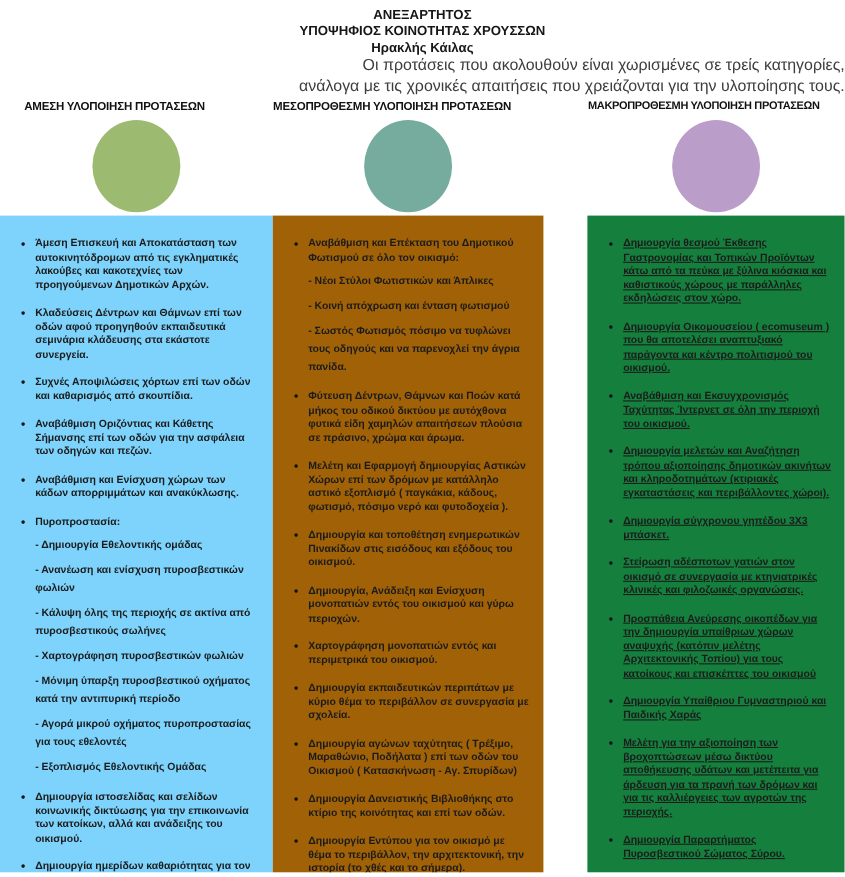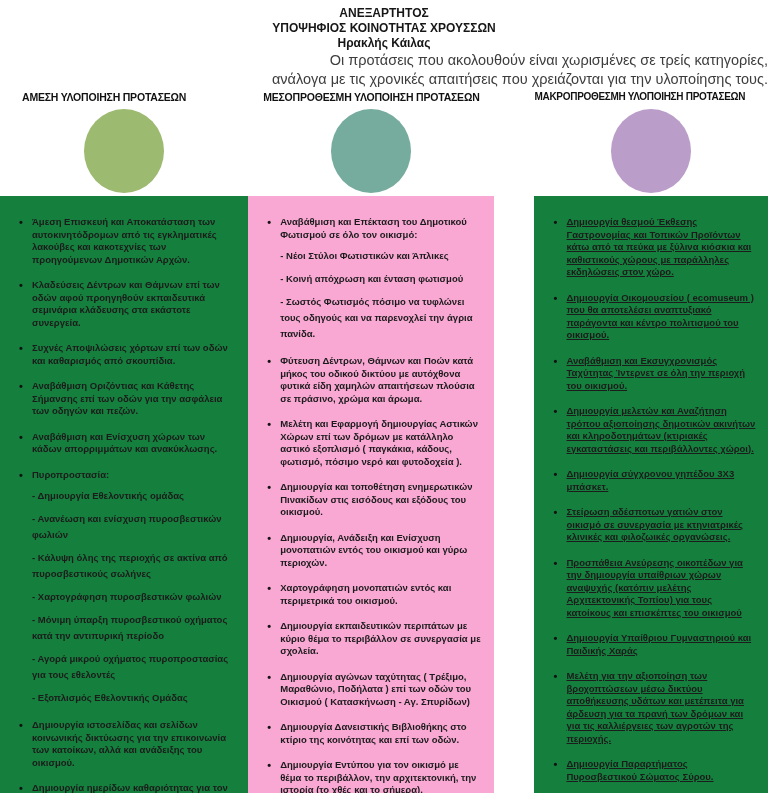--- a/index.html
+++ b/index.html
@@ -16,21 +16,21 @@
   .header .bold-line{
     font-size:12px; font-weight:700; line-height:15px; color:#161616;
   }
   .header .intro-line{
     font-size:14.5px; font-weight:400; line-height:19px; color:#3d3d3d;text-align:right;
   }
   
   .columns{ display:flex; margin-top:2px; }
   .col{ display:flex; flex-direction:column; }
   .col-0{ width:253px; }
-  .col-1{ width:251px; margin-left:0;align-items:center; }
+  .col-1{ width:251px; margin-left:0; }
   .col-2{ width:238px; margin-left:14px;padding-left:26px; }
   .col-title{
     font-size:10.5px; font-weight:700; letter-spacing:-0.2px;
     white-space:nowrap; color:#111; height:13px;
   }
   .col-0 .col-title{ padding-left:22px; }
   .col-2 .col-title{ font-size:10px; letter-spacing:-0.3px; }
   .circle{
     width:80px; height:84px; border-radius:50%;
     margin:5px auto 3px auto;
@@ -64,38 +64,38 @@
     <div class="bold-line">Ηρακλής Κάιλας</div>
     <div class="intro-line">Οι προτάσεις που ακολουθούν είναι χωρισμένες σε τρείς κατηγορίες,</div>
     <div class="intro-line">ανάλογα με τις χρονικές απαιτήσεις που χρειάζονται για την υλοποίησης τους.</div>
   </div>
 
   <div class="columns">
 
     <div class="col col-0">
       <div class="col-title">ΑΜΕΣΗ ΥΛΟΠΟΙΗΣΗ ΠΡΟΤΑΣΕΩΝ</div>
       <div class="circle" style="background: rgb(156, 186, 112);"></div>
-      <div class="panel" style="background: #15803d;">
+      <div class="panel" style="background: #7dd3fc;">
         <ul>
             <li><span>Άμεση Επισκευή και Αποκατάσταση των αυτοκινητόδρομων από τις εγκληματικές λακούβες και κακοτεχνίες των προηγούμενων Δημοτικών Αρχών.</span></li>
             <li><span>Κλαδεύσεις Δέντρων και Θάμνων επί των οδών αφού προηγηθούν εκπαιδευτικά σεμινάρια κλάδευσης στα εκάστοτε συνεργεία.</span></li>
             <li><span>Συχνές Αποψιλώσεις χόρτων επί των οδών και καθαρισμός από σκουπίδια.</span></li>
             <li><span>Αναβάθμιση Οριζόντιας και Κάθετης Σήμανσης επί των οδών για την ασφάλεια των οδηγών και πεζών.</span></li>
             <li><span>Αναβάθμιση και Ενίσχυση χώρων των κάδων απορριμμάτων και ανακύκλωσης.</span></li>
             <li><span>Πυροπροστασία:</span><div class="sub-line">- Δημιουργία Εθελοντικής ομάδας</div><div class="sub-line">- Ανανέωση και ενίσχυση πυροσβεστικών φωλιών</div><div class="sub-line">- Κάλυψη όλης της περιοχής σε ακτίνα από πυροσβεστικούς σωλήνες</div><div class="sub-line">- Χαρτογράφηση πυροσβεστικών φωλιών</div><div class="sub-line">- Μόνιμη ύπαρξη πυροσβεστικού οχήματος κατά την αντιπυρική περίοδο</div><div class="sub-line">- Αγορά μικρού οχήματος πυροπροστασίας για τους εθελοντές</div><div class="sub-line">- Εξοπλισμός Εθελοντικής Ομάδας</div></li>
             <li><span>Δημιουργία ιστοσελίδας και σελίδων κοινωνικής δικτύωσης για την επικοινωνία των κατοίκων, αλλά και ανάδειξης του οικισμού.</span></li>
             <li><span>Δημιουργία ημερίδων καθαριότητας για τον καθαρισμό και την ανακύκλωση απορριμμάτων.</span></li>
           </ul>
       </div>
     </div>
 
     <div class="col col-1">
       <div class="col-title">ΜΕΣΟΠΡΟΘΕΣΜΗ  ΥΛΟΠΟΙΗΣΗ ΠΡΟΤΑΣΕΩΝ</div>
       <div class="circle" style="background: rgb(118, 172, 158);"></div>
-      <div class="panel" style="background: #f9a8d4;">
+      <div class="panel" style="background: #a16207;">
         <ul>
             <li><span>Αναβάθμιση και Επέκταση του Δημοτικού Φωτισμού σε όλο τον οικισμό:</span><div class="sub-line">- Νέοι Στύλοι Φωτιστικών και Άπλικες</div><div class="sub-line">- Κοινή απόχρωση και ένταση φωτισμού</div><div class="sub-line">- Σωστός Φωτισμός πόσιμο να τυφλώνει τους οδηγούς και να παρενοχλεί την άγρια πανίδα.</div></li>
             <li><span>Φύτευση Δέντρων, Θάμνων και Ποών κατά μήκος του οδικού δικτύου με αυτόχθονα φυτικά είδη χαμηλών απαιτήσεων πλούσια σε πράσινο, χρώμα και άρωμα.</span></li>
             <li><span>Μελέτη και Εφαρμογή δημιουργίας Αστικών Χώρων επί των δρόμων με κατάλληλο αστικό εξοπλισμό ( παγκάκια, κάδους, φωτισμό, πόσιμο νερό και φυτοδοχεία ).</span></li>
             <li><span>Δημιουργία και τοποθέτηση ενημερωτικών Πινακίδων στις εισόδους και εξόδους του οικισμού.</span></li>
             <li><span>Δημιουργία, Ανάδειξη και Ενίσχυση μονοπατιών εντός του οικισμού και γύρω περιοχών.</span></li>
             <li><span>Χαρτογράφηση μονοπατιών εντός και περιμετρικά του οικισμού.</span></li>
             <li><span>Δημιουργία εκπαιδευτικών περιπάτων με κύριο θέμα το περιβάλλον σε συνεργασία με σχολεία.</span></li>
             <li><span>Δημιουργία αγώνων ταχύτητας ( Τρέξιμο, Μαραθώνιο, Ποδήλατα ) επί των οδών του Οικισμού ( Κατασκήνωση - Αγ. Σπυρίδων)</span></li>
             <li><span>Δημιουργία Δανειστικής Βιβλιοθήκης στο κτίριο της κοινότητας και επί των οδών.</span></li>

